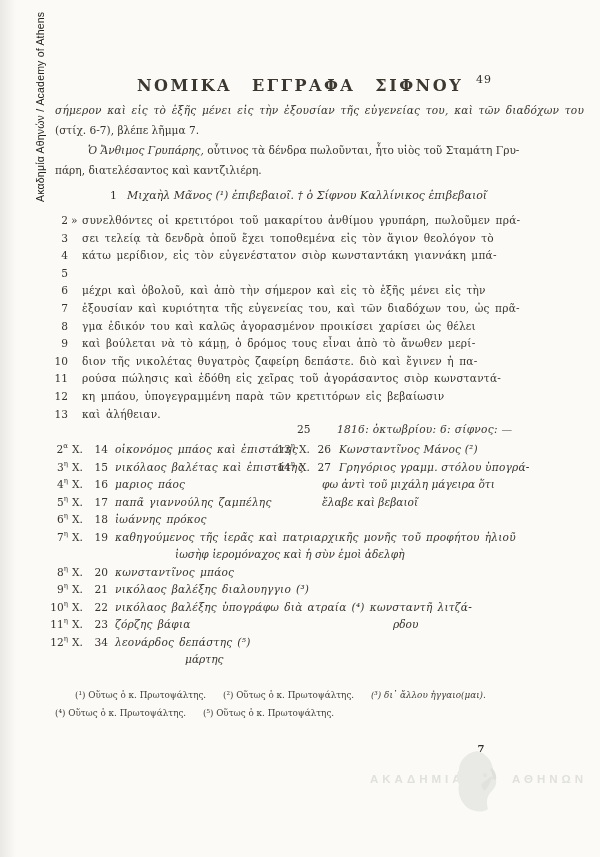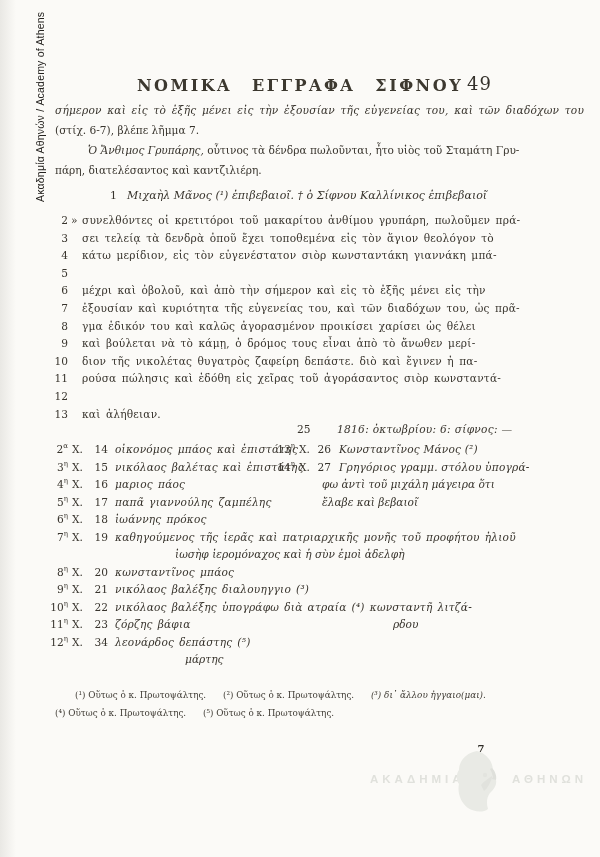--- a/index.html
+++ b/index.html
@@ -22,21 +22,21 @@
     font-family:"Liberation Sans", sans-serif;
     font-size:10.5px;color:#23211e;letter-spacing:0.2px;white-space:nowrap;z-index:2;
   }
   
   .header-title{
     position:absolute;left:0;top:76px;width:600px;text-align:center;
     font-size:16px;font-weight:bold;letter-spacing:2.5px;word-spacing:12px;color:#3c382f;
   }
   .page-num-top{
     position:absolute;left:462px;top:73px;width:30px;text-align:right;
-    font-size:18px;color:#34312b;letter-spacing:1px;
+    font-size:11px;color:#34312b;letter-spacing:1px;
   }
   
   .intro{position:absolute;left:55px;top:100px;width:495px;font-size:10.6px;line-height:20px;}
   .it{font-style:italic;}
   .intro .l1{letter-spacing:0.2px;word-spacing:2px;}
   .intro .l3{padding-left:33px;}
   
   .deed-head{position:absolute;left:110px;top:189px;font-size:11px;white-space:nowrap;}
   .deed-head .dnum{margin-right:10px;font-style:normal;}
   .deed{position:absolute;left:48px;top:212px;font-size:10.6px;line-height:17.6px;}
@@ -148,20 +148,21 @@
         <span class="dtext">διον τῆς νικολέτας θυγατρὸς ζαφείρη δεπάστε. διὸ καὶ ἔγινεν ἡ πα-</span>
       </div>
     <div class="deed-row">
         <span class="dnum">11</span>
         <span class="dmark"></span>
         <span class="dtext">ρούσα πώλησις καὶ ἐδόθη εἰς χεῖρας τοῦ ἀγοράσαντος σιὸρ κωνσταντά-</span>
       </div>
     <div class="deed-row">
         <span class="dnum">12</span>
         <span class="dmark"></span>
+        <span class="dtext">κη μπάου, ὑπογεγραμμένη παρὰ τῶν κρετιτόρων εἰς βεβαίωσιν</span>
       </div>
     <div class="deed-row">
         <span class="dnum">13</span>
         <span class="dmark"></span>
         <span class="dtext">καὶ ἀλήθειαν.</span>
       </div>
   </div>
 
   <div class="dateline">
     <span class="d25">25</span>

